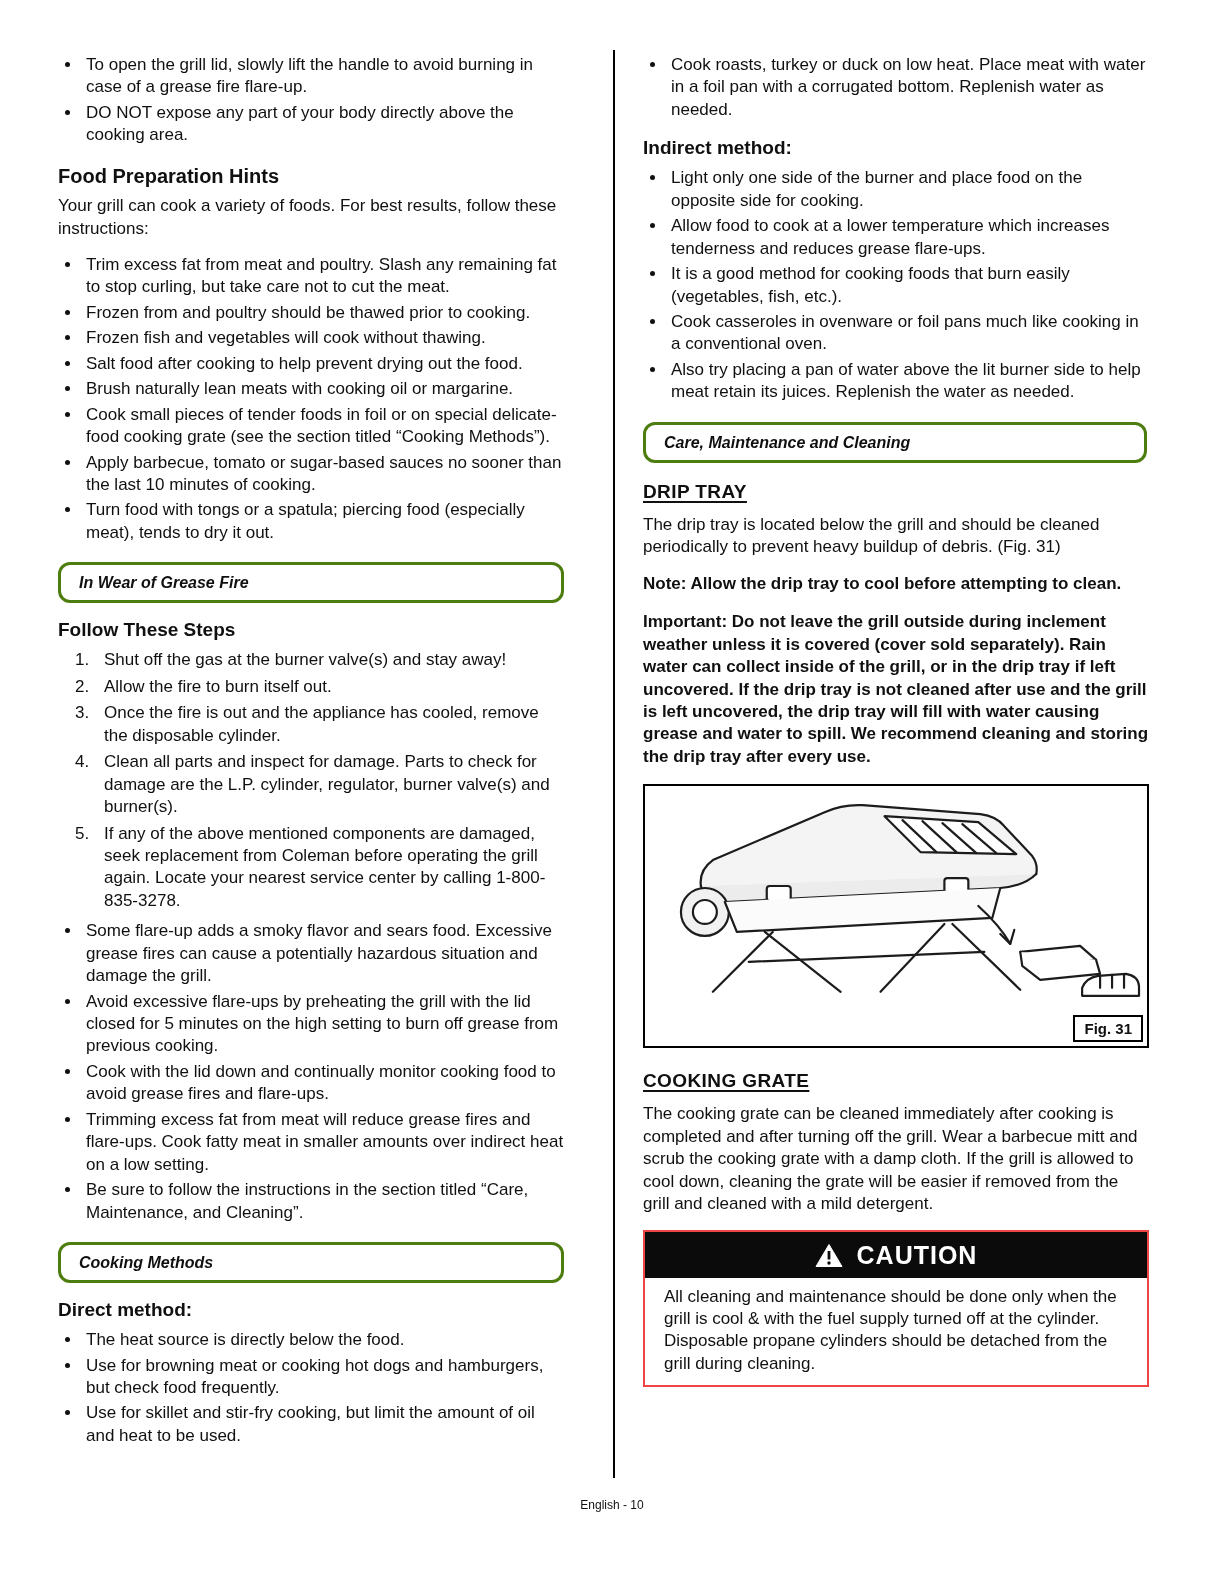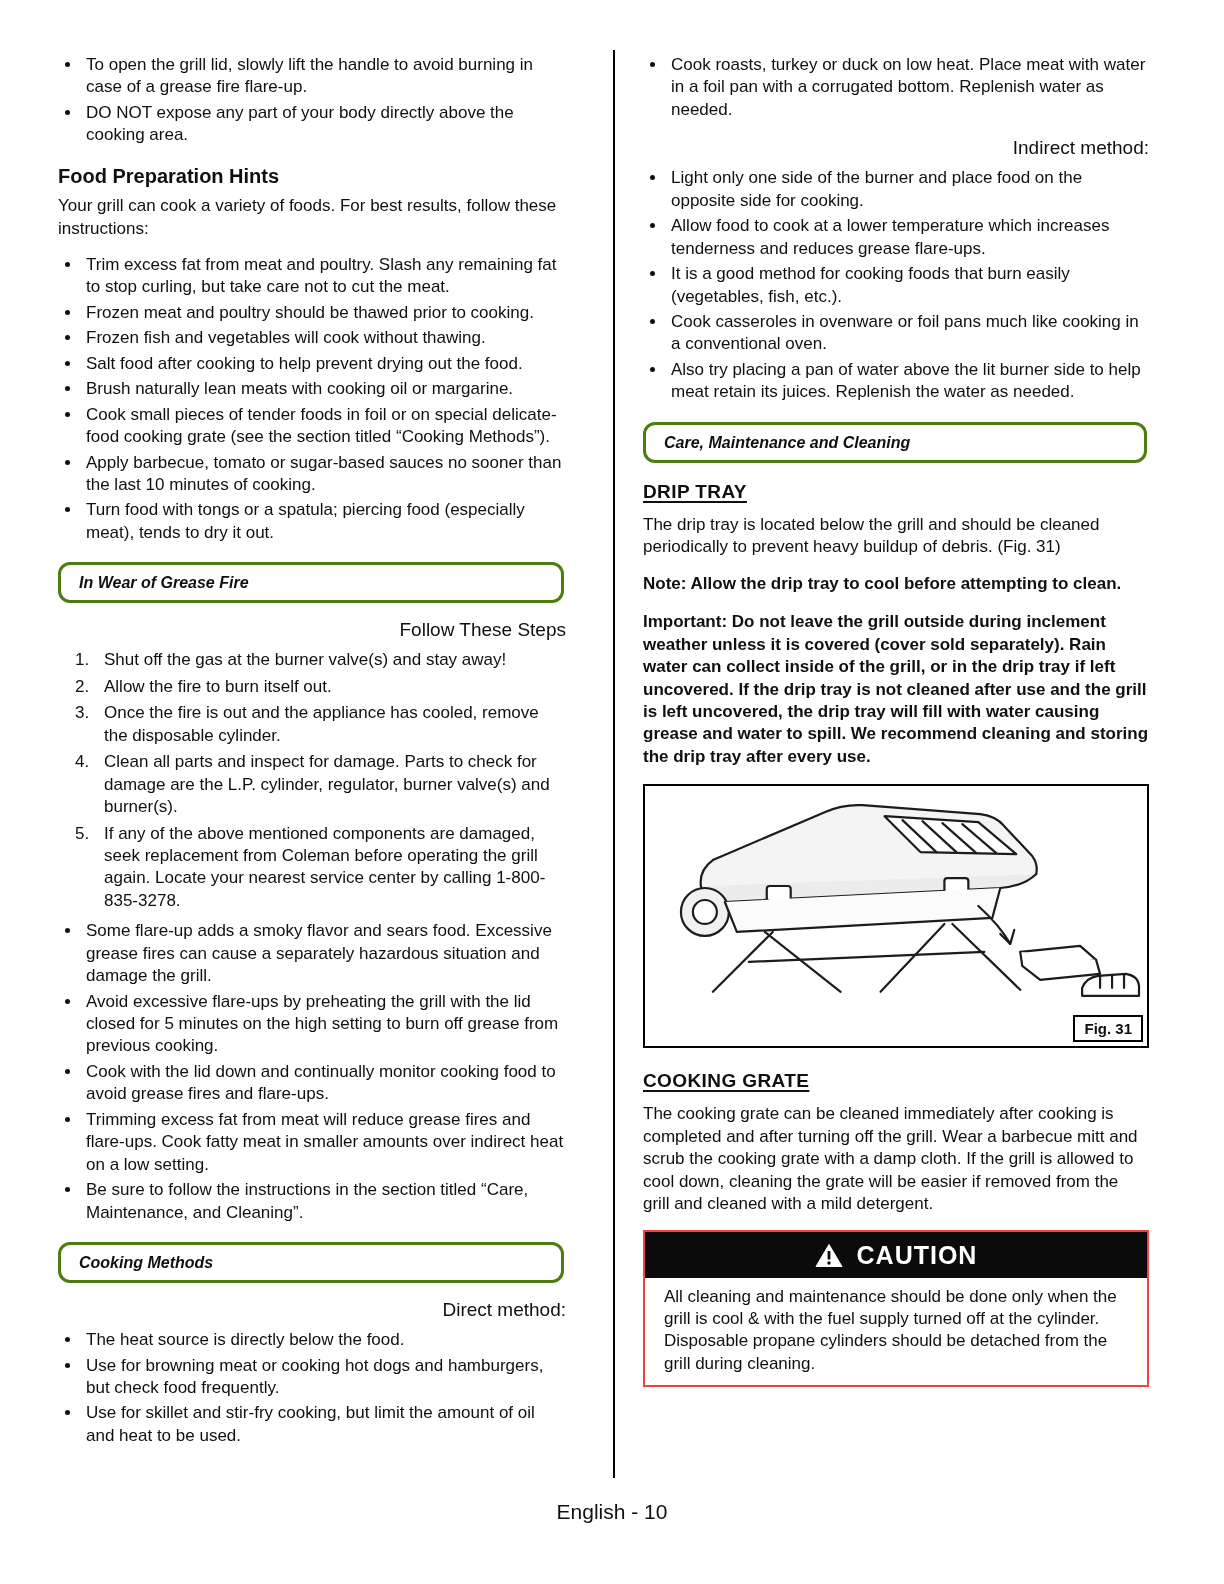--- a/index.html
+++ b/index.html
@@ -17,21 +17,21 @@
   .col { position: absolute; top: 54px; }
   .col-left  { left: 58px;  width: 508px; }
   .col-right { left: 643px; width: 506px; }
 
   ul.bullets { margin: 0 0 10px 0; padding-left: 24px; list-style: disc outside; }
   ul.bullets li { margin-bottom: 3px; padding-left: 4px; }
   ol.steps { margin: 4px 0 8px 0; padding-left: 36px; list-style: decimal outside; }
   ol.steps li { margin-bottom: 4px; padding-left: 10px; }
 
   h2.heading { font-size: 20px; font-weight: bold; margin: 16px 0 6px; }
-  h3.subheading { font-size: 19px; font-weight: normal; margin: 14px 0 7px; text-align: right; }
+  h3.subheading { font-size: 19px; font-weight: bold; margin: 14px 0 7px; }
   p.body-text { margin: 0 0 14px; }
   p.bold-para { font-weight: bold; margin: 0 0 16px; }
 
   .box-title {
     border: 3px solid #4d7c0f; border-radius: 12px;
     padding: 7px 18px; margin: 18px 2px 12px 0;
     font-size: 16px; font-weight: bold; font-style: italic;
   }
   .u-heading {
     font-size: 19px; font-weight: bold;
@@ -51,40 +51,40 @@
   }
 
   .caution { border: 2px solid #ef4444; margin-top: 14px; }
   .caution-bar {
     background: #0b0b0b; color: #fff;
     display: flex; align-items: center; justify-content: center; gap: 14px;
     padding: 7px 0 6px; font-size: 25px; font-weight: bold; letter-spacing: 1px;
   }
   .caution-body { padding: 8px 19px 10px; }
 
-  .footer { position: absolute; top: 1498px; left: 0; width: 100%; text-align: center; font-size: 21px; }
+  .footer { position: absolute; top: 1498px; left: 0; width: 100%; text-align: center; font-size: 12px; }
 </style>
 </head>
 <body>
 
 <div class="page">
 
   <div class="divider"></div>
 
   <div class="col col-left">
     <ul class="bullets">
         <li>To open the grill lid, slowly lift the handle to avoid burning in case of a grease fire flare-up.</li>
         <li>DO NOT expose any part of your body directly above the cooking area.</li>
       </ul>
 
     <h2 class="heading">Food Preparation Hints</h2>
     <p class="body-text">Your grill can cook a variety of foods. For best results, follow these instructions:</p>
     <ul class="bullets">
         <li>Trim excess fat from meat and poultry. Slash any remaining fat to stop curling, but take care not to cut the meat.</li>
-        <li>Frozen meat and poultry should be thawed prior to cooking.</li>
+        <li>Frozen from and poultry should be thawed prior to cooking.</li>
         <li>Frozen fish and vegetables will cook without thawing.</li>
         <li>Salt food after cooking to help prevent drying out the food.</li>
         <li>Brush naturally lean meats with cooking oil or margarine.</li>
         <li>Cook small pieces of tender foods in foil or on special delicate-food cooking grate (see the section titled “Cooking Methods”).</li>
         <li>Apply barbecue, tomato or sugar-based sauces no sooner than the last 10 minutes of cooking.</li>
         <li>Turn food with tongs or a spatula; piercing food (especially meat), tends to dry it out.</li>
       </ul>
 
     <div class="box-title">
       <span>In Wear of Grease Fire</span>
@@ -92,21 +92,21 @@
     <h3 class="subheading">Follow These Steps</h3>
     <ol class="steps">
         <li>Shut off the gas at the burner valve(s) and stay away!</li>
         <li>Allow the fire to burn itself out.</li>
         <li>Once the fire is out and the appliance has cooled, remove the disposable cylinder.</li>
         <li>Clean all parts and inspect for damage. Parts to check for damage are the L.P. cylinder, regulator, burner valve(s) and burner(s).</li>
         <li>If any of the above mentioned components are damaged, seek replacement from Coleman before operating the grill again. Locate your nearest service center by calling 1-800-835-3278.</li>
       </ol>
 
     <ul class="bullets">
-        <li>Some flare-up adds a smoky flavor and sears food. Excessive grease fires can cause a separately hazardous situation and damage the grill.</li>
+        <li>Some flare-up adds a smoky flavor and sears food. Excessive grease fires can cause a potentially hazardous situation and damage the grill.</li>
         <li>Avoid excessive flare-ups by preheating the grill with the lid closed for 5 minutes on the high setting to burn off grease from previous cooking.</li>
         <li>Cook with the lid down and continually monitor cooking food to avoid grease fires and flare-ups.</li>
         <li>Trimming excess fat from meat will reduce grease fires and flare-ups. Cook fatty meat in smaller amounts over indirect heat on a low setting.</li>
         <li>Be sure to follow the instructions in the section titled “Care, Maintenance, and Cleaning”.</li>
       </ul>
 
     <div class="box-title">
       <span>Cooking Methods</span>
     </div>
     <h3 class="subheading">Direct method:</h3>

